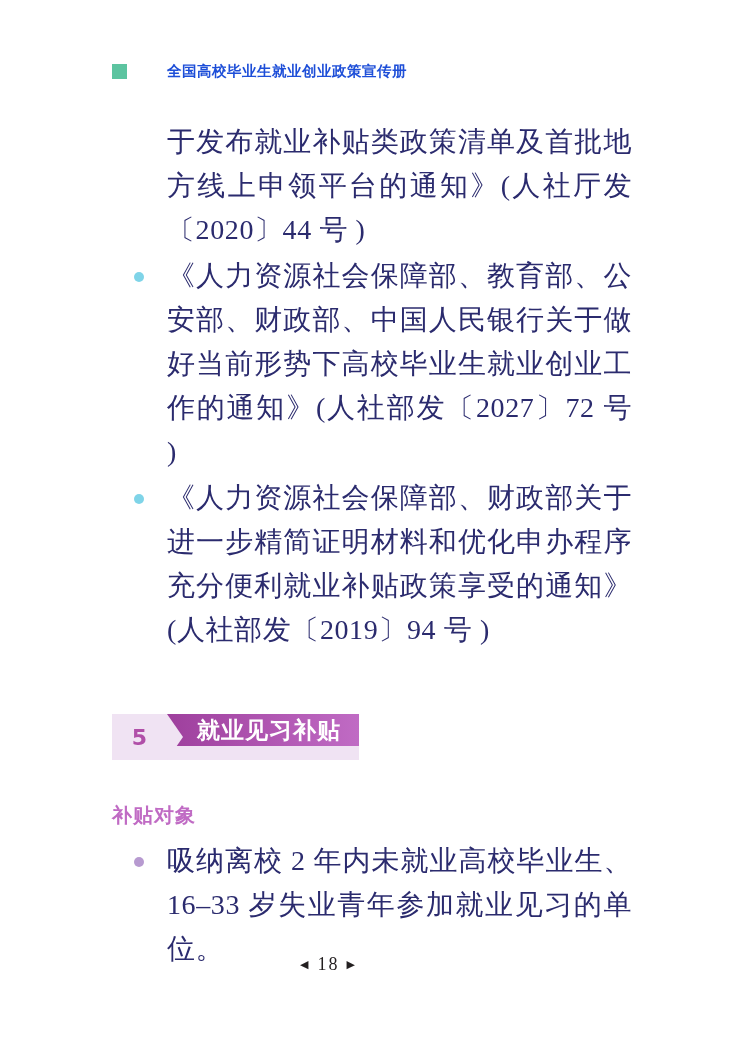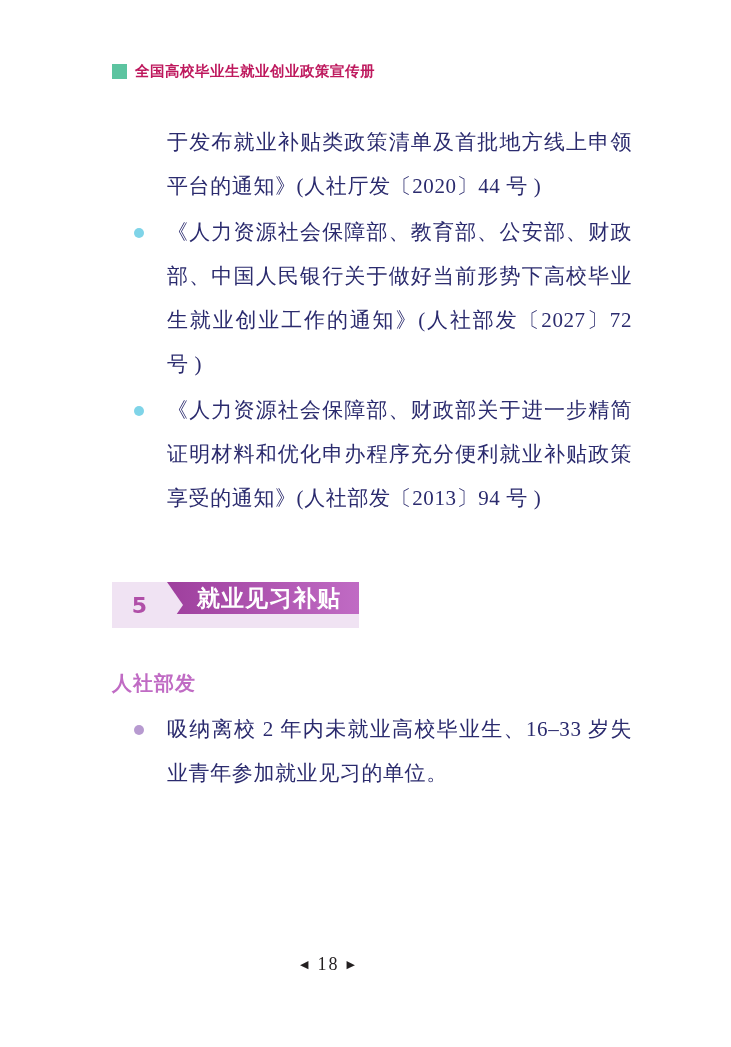--- a/index.html
+++ b/index.html
@@ -26,38 +26,39 @@
   }
   .header-mark {
     width: 15px;
     height: 15px;
     background: #5cc4a0;
     margin-right: 8px;
     flex: 0 0 auto;
   }
   .header-title {
     font-size: 14.5px;
-    color: #be185d;
+    color: #1d4ed8;
     letter-spacing: 0.5px;
     font-family: Liberation Mono, monospace;
     font-weight: bold;
     white-space: nowrap;
+    margin-left: 32px;
   }
 
   
   .content {
     position: absolute;
     top: 120px;
     left: 112px;
     width: 520px;
   }
 
   .para {
     color: #2b2b6e;
-    font-size: 21px;
+    font-size: 28px;
     line-height: 44px;
     letter-spacing: 0.6px;
     text-align: justify;
   }
 
   .cont-para {
     margin-left: 55px;
     width: 465px;
   }
 
@@ -196,35 +197,35 @@
   <div class="para cont-para">于发布就业补贴类政策清单及首批地方线上申领平台的通知》(人社厅发〔2020〕44 号 )</div>
 
 
   <div class="bullet-item">
     <span class="bullet-dot"></span>
     <div class="para">《人力资源社会保障部、教育部、公安部、财政部、中国人民银行关于做好当前形势下高校毕业生就业创业工作的通知》(人社部发〔2027〕72 号 )</div>
   </div>
 
   <div class="bullet-item">
     <span class="bullet-dot"></span>
-    <div class="para">《人力资源社会保障部、财政部关于进一步精简证明材料和优化申办程序充分便利就业补贴政策享受的通知》(人社部发〔2013〕94 号 )</div>
+    <div class="para">《人力资源社会保障部、财政部关于进一步精简证明材料和优化申办程序充分便利就业补贴政策享受的通知》(人社部发〔2019〕94 号 )</div>
   </div>
 
   <div class="section-banner">
     <div class="banner-bg"></div>
     <div class="banner-main">
       <span class="banner-text">就业见习补贴</span>
     </div>
     <div class="banner-arrow"></div>
     <div class="banner-num-box">
       <span class="banner-num">5</span>
     </div>
   </div>
 
-  <div class="subheading">人社部发</div>
+  <div class="subheading">补贴对象</div>
 
   <div class="sub-list">
     <div class="bullet-item">
       <span class="bullet-dot purple"></span>
       <div class="para">吸纳离校 2 年内未就业高校毕业生、16–33 岁失业青年参加就业见习的单位。</div>
     </div>
   </div>
 
 </div>
 

